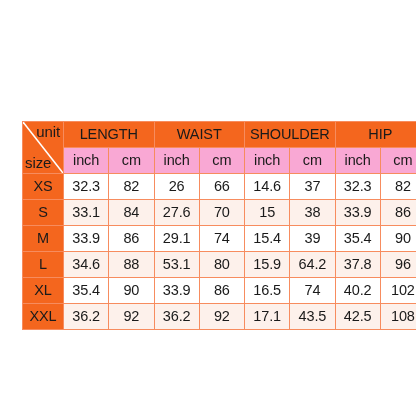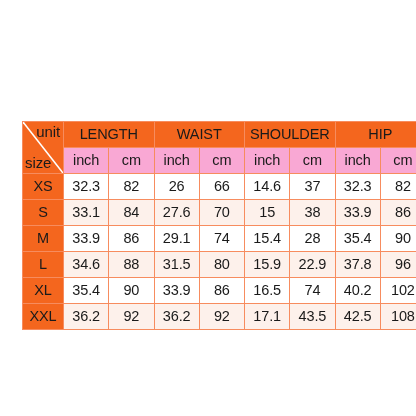--- a/index.html
+++ b/index.html
@@ -182,32 +182,32 @@
         <td class="data-cell">33.9</td>
         <td class="data-cell">86</td>
       </tr>
       <tr class="row-odd">
         <td class="size-cell">M</td>
         <td class="data-cell">33.9</td>
         <td class="data-cell">86</td>
         <td class="data-cell">29.1</td>
         <td class="data-cell">74</td>
         <td class="data-cell">15.4</td>
-        <td class="data-cell">28</td>
+        <td class="data-cell">39</td>
         <td class="data-cell">35.4</td>
         <td class="data-cell">90</td>
       </tr>
       <tr class="row-even">
         <td class="size-cell">L</td>
         <td class="data-cell">34.6</td>
         <td class="data-cell">88</td>
-        <td class="data-cell">31.5</td>
+        <td class="data-cell">53.1</td>
         <td class="data-cell">80</td>
         <td class="data-cell">15.9</td>
-        <td class="data-cell">22.9</td>
+        <td class="data-cell">64.2</td>
         <td class="data-cell">37.8</td>
         <td class="data-cell">96</td>
       </tr>
       <tr class="row-odd">
         <td class="size-cell">XL</td>
         <td class="data-cell">35.4</td>
         <td class="data-cell">90</td>
         <td class="data-cell">33.9</td>
         <td class="data-cell">86</td>
         <td class="data-cell">16.5</td>

